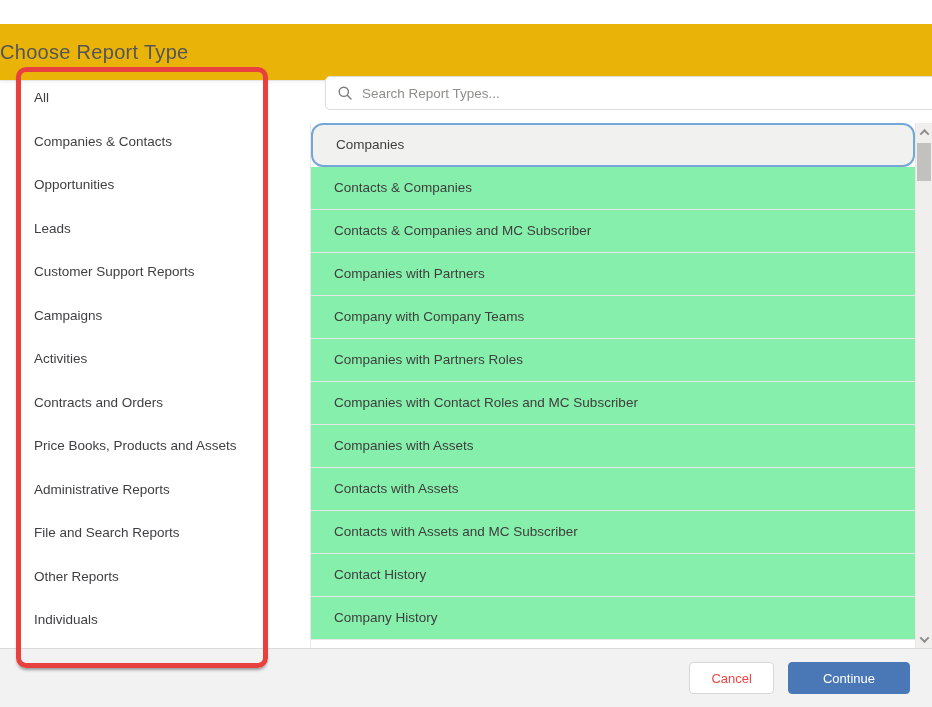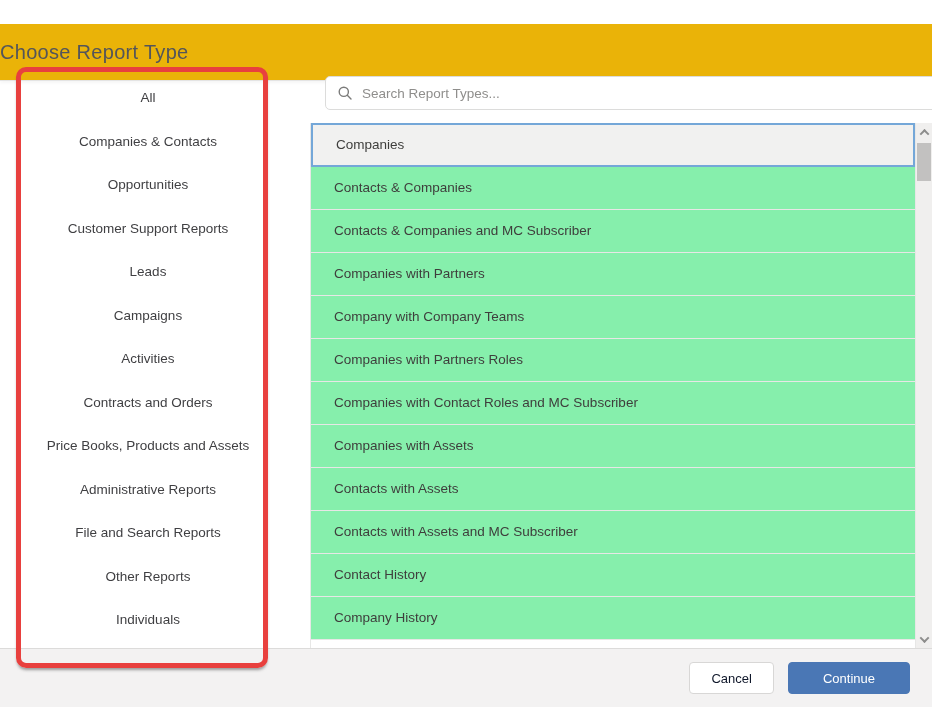--- a/index.html
+++ b/index.html
@@ -40,21 +40,20 @@
     width: 228px;
     list-style: none;
   }
   .category-item {
     height: 43.5px;
     line-height: 43.5px;
     font-size: 13.5px;
     color: #3f3f42;
     white-space: nowrap;
     cursor: pointer;
-    text-align: center;
   }
 
   
   .annotation-rect {
     position: absolute;
     left: 16px;
     top: 67px;
     width: 252px;
     height: 601px;
     border: 5px solid #e8403e;
@@ -115,21 +114,21 @@
     border-bottom: 1px solid #e7e7e6;
     background: #86efac;
     white-space: nowrap;
     cursor: pointer;
   }
   .report-row.selected {
     height: 44px;
     line-height: 40px;
     background: #f1f1f0;
     border: 2px solid #74a7d8;
-    border-radius: 0;
+    border-radius: 12px;
   }
 
   
   .scrollbar {
     position: absolute;
     left: 916px;
     top: 123px;
     width: 16px;
     height: 525px;
     background: #f0efee;
@@ -183,21 +182,21 @@
     height: 32px;
     border-radius: 4px;
     font-family: "Liberation Sans", sans-serif;
     font-size: 13px;
     cursor: pointer;
   }
   .btn-cancel {
     padding: 0 21px;
     background: #ffffff;
     border: 1px solid #d8d7d6;
-    color: #0f172a;
+    color: #ef4444;
     text-align: right;
   }
   .btn-continue {
     padding: 0 34px;
     background: #4a77b5;
     border: 1px solid #4a77b5;
     color: #ffffff;
   }
 </style>
 </head>
@@ -205,22 +204,22 @@
 
 <div class="modal-header">
   <div class="modal-title">Choose Report Type</div>
 </div>
 
 <ul class="category-list">
 
 <li class="category-item">All</li>
     <li class="category-item">Companies &amp; Contacts</li>
     <li class="category-item">Opportunities</li>
+    <li class="category-item">Leads</li>
     <li class="category-item">Customer Support Reports</li>
-    <li class="category-item">Leads</li>
     <li class="category-item">Campaigns</li>
     <li class="category-item">Activities</li>
     <li class="category-item">Contracts and Orders</li>
     <li class="category-item">Price Books, Products and Assets</li>
     <li class="category-item">Administrative Reports</li>
     <li class="category-item">File and Search Reports</li>
     <li class="category-item">Other Reports</li>
     <li class="category-item">Individuals</li>
   </ul>
 

